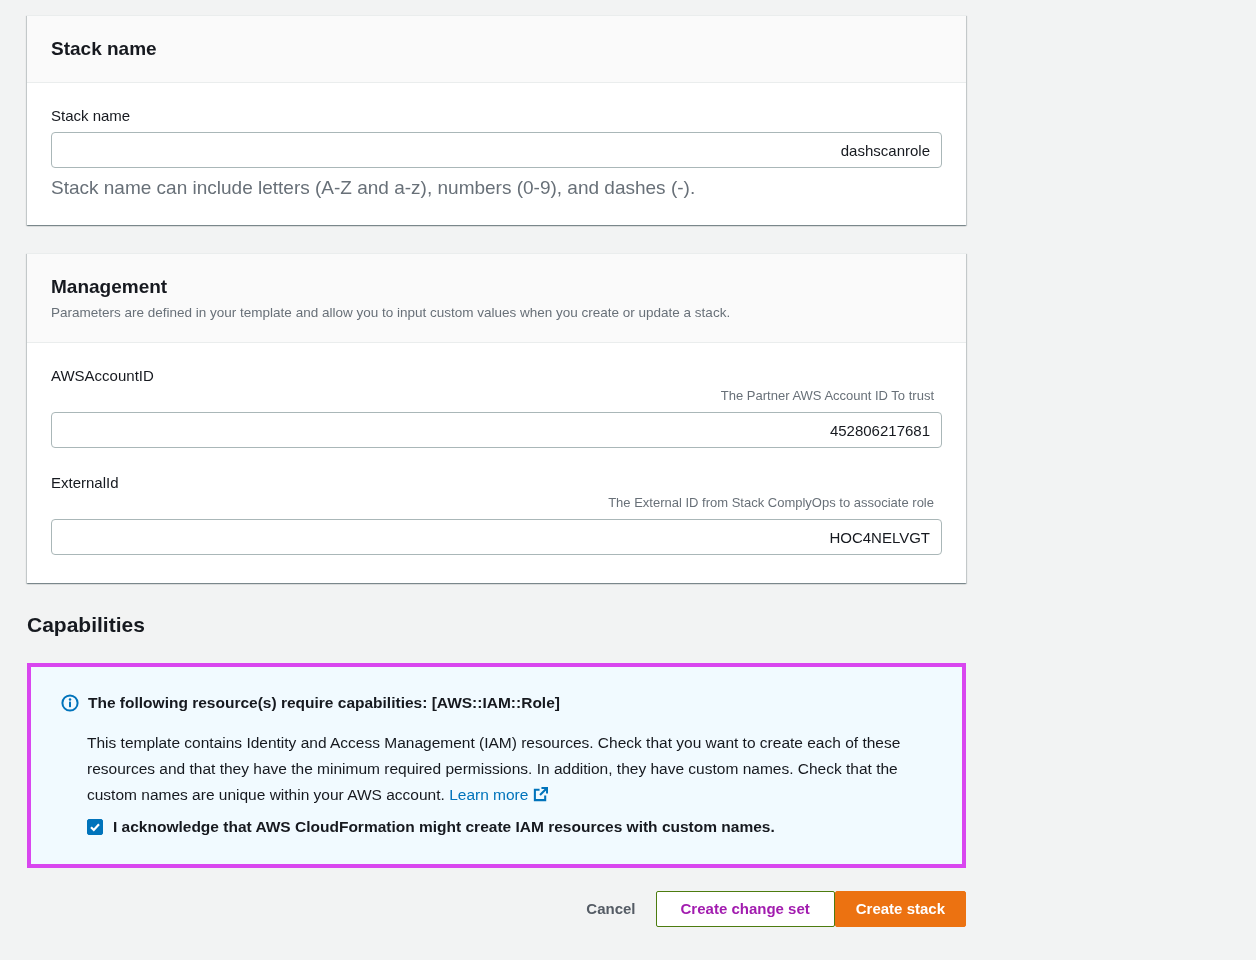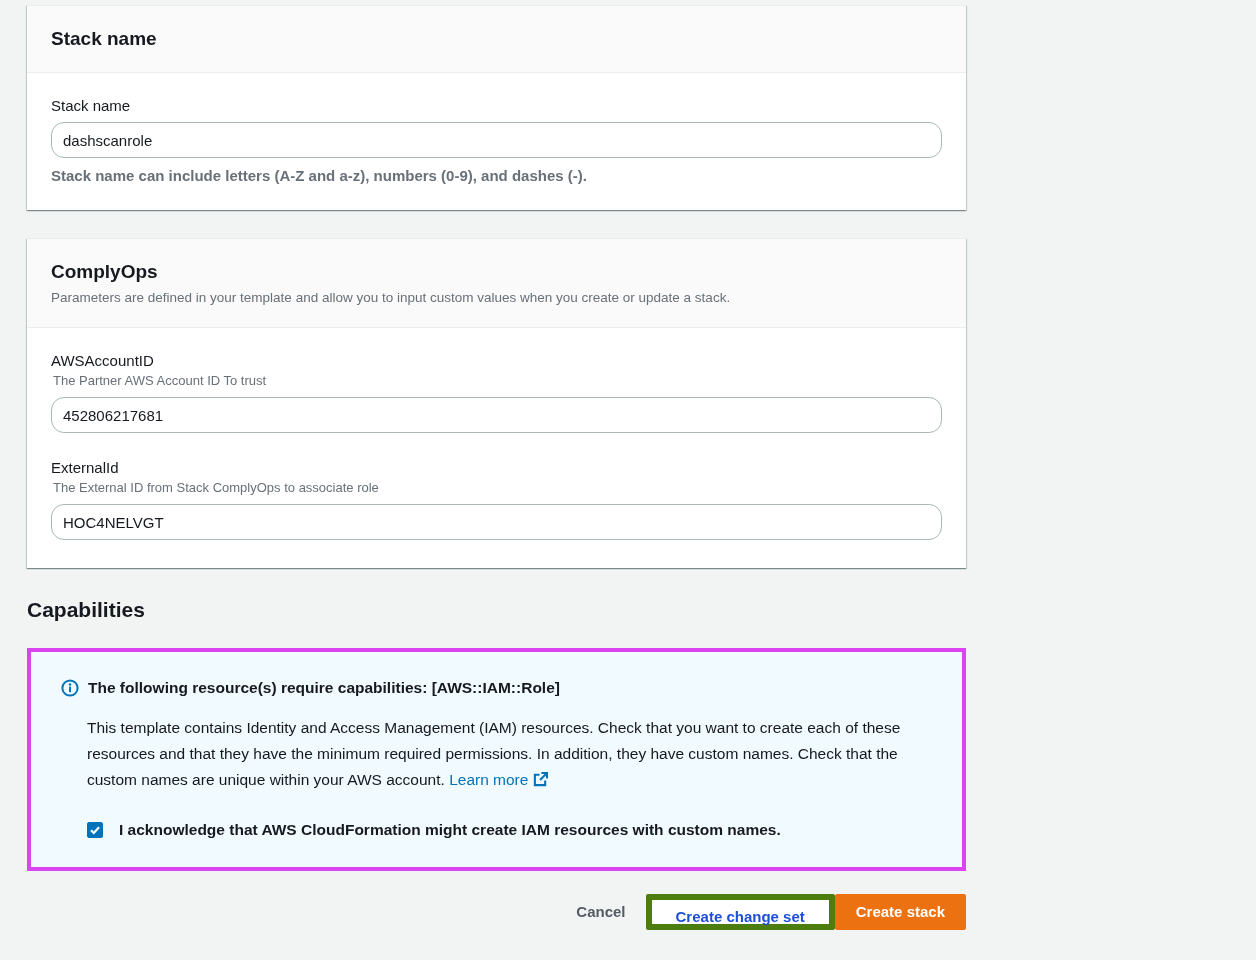--- a/index.html
+++ b/index.html
@@ -5,21 +5,21 @@
   * { box-sizing: border-box; }
   html, body { margin: 0; padding: 0; }
   body {
     background: #f2f3f3;
     color: #16191f;
     font-family: "Liberation Sans", sans-serif;
     font-size: 15px;
   }
   .page {
     width: 996px;
-    padding: 5px 30px 12px 27px;
+    padding: 15px 30px 12px 27px;
   }
 
   
   .card {
     background: #fff;
     border-top: 1px solid #eaeded;
     box-shadow: 0 1px 1px 0 rgba(0,28,36,.3), 1px 1px 1px 0 rgba(0,28,36,.15), -1px 1px 1px 0 rgba(0,28,36,.15);
     margin-bottom: 28px;
   }
   .card-header {
@@ -42,40 +42,41 @@
 
   .field-label {
     display: block;
     font-size: 15px;
     color: #16191f;
     margin: 0 0 8px;
   }
   .field-help {
     color: #687078;
     font-size: 13px;
-    margin: -4px 2px 9px;
+    margin: -4px 8px 9px;
+    text-align: right;
   }
   .text-input {
     display: block;
     width: 100%;
     height: 36px;
     padding: 6px 11px;
     font-family: "Liberation Sans", sans-serif;
     font-size: 15px;
     color: #16191f;
     border: 1px solid #aab7b8;
-    border-radius: 13px;
+    border-radius: 4px;
     background: #fff;
     outline: none;
+    text-align: right;
   }
   .constraint {
     color: #687078;
-    font-size: 15px;
+    font-size: 19px;
     margin-top: 9px;
-    font-weight: bold;
   }
   .param-field { margin-bottom: 26px; }
   .param-field:last-child { margin-bottom: 2px; }
 
   
   .capabilities-title {
     font-size: 21px;
     font-weight: 700;
     color: #16191f;
     margin: 30px 0 26px;
@@ -104,22 +105,22 @@
   }
   .alert-link {
     color: #0073bb;
     text-decoration: none;
     white-space: nowrap;
   }
   .alert-link .ext-icon { margin-left: 5px; vertical-align: -2px; }
   .checkbox-row {
     display: flex;
     align-items: center;
-    gap: 16px;
-    margin: 26px 0 3px 26px;
+    gap: 10px;
+    margin: 8px 0 3px 26px;
     cursor: pointer;
   }
   .checkbox {
     flex: 0 0 auto;
     width: 16px;
     height: 16px;
     border: 1px solid #545b64;
     border-radius: 2px;
     background: #fff;
     display: inline-flex;
@@ -150,22 +151,22 @@
   }
   .btn-link {
     background: transparent;
     border: none;
     color: #545b64;
     padding: 0 14px;
     margin-right: 6px;
   }
   .btn-normal {
     background: #fff;
-    border: 6px solid #4d7c0f;
-    color: #1d4ed8;
+    border: 1px solid #4d7c0f;
+    color: #a21caf;
     padding: 0 24px;
   }
   .btn-primary {
     background: #ec7211;
     border: 1px solid #ec7211;
     color: #fff;
   }
 </style>
 </head>
 <body>
@@ -178,21 +179,21 @@
     </div>
     <div class="card-body">
       <label class="field-label">Stack name</label>
       <input class="text-input" type="text" value="dashscanrole" style="">
       <div class="constraint">Stack name can include letters (A-Z and a-z), numbers (0-9), and dashes (-).</div>
     </div>
   </section>
 
   <section class="card">
     <div class="card-header">
-      <h2>ComplyOps</h2>
+      <h2>Management</h2>
       <p class="section-desc">Parameters are defined in your template and allow you to input custom values when you create or update a stack.</p>
     </div>
     <div class="card-body">
 
       <div class="param-field">
         <label class="field-label">AWSAccountID</label>
         <div class="field-help">The Partner AWS Account ID To trust</div>
         <input class="text-input" type="text" value="452806217681" style="">
       </div>
 

